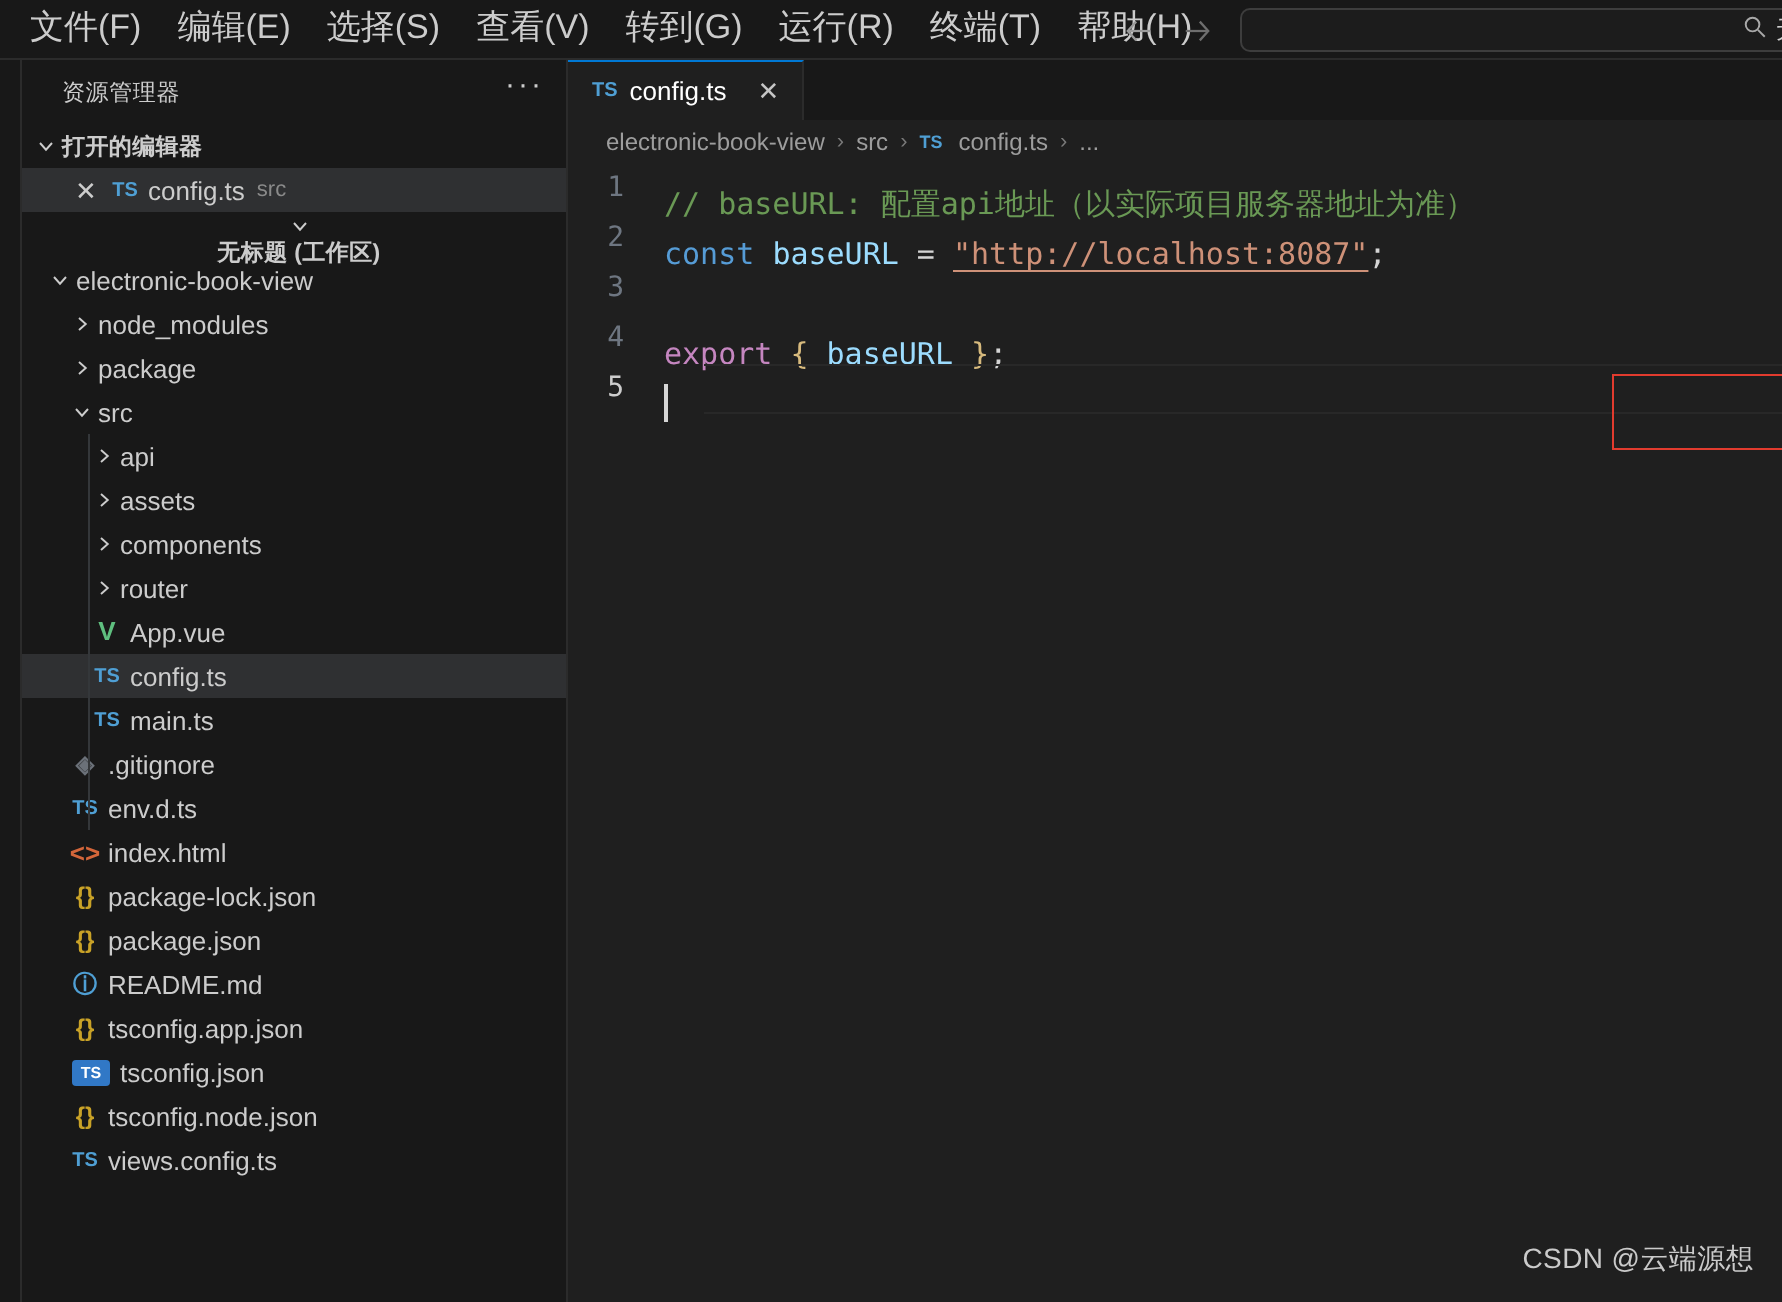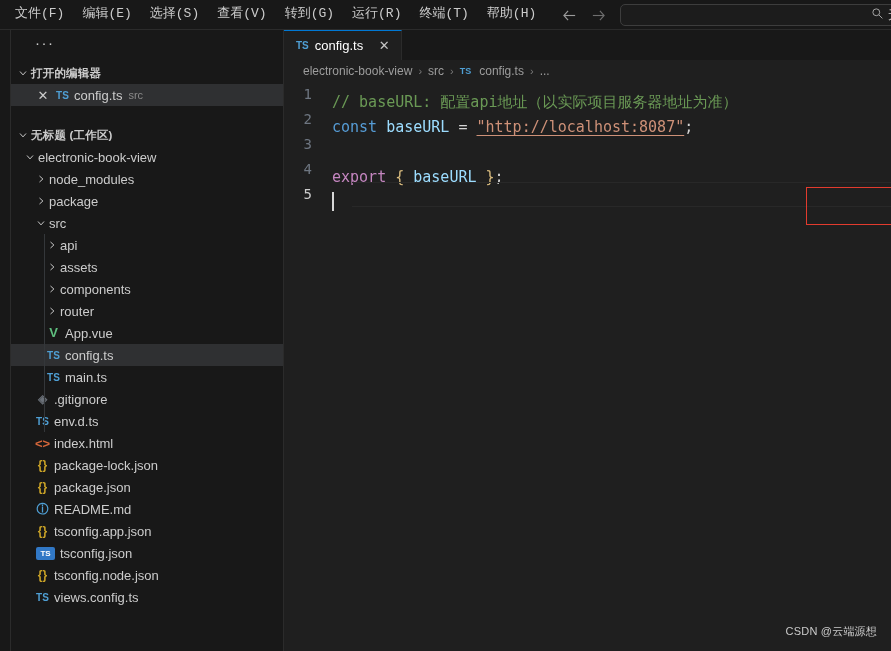--- a/index.html
+++ b/index.html
@@ -26,27 +26,26 @@
     position: relative;
     border-bottom: 1px solid #2b2b2b;
   }
   .menu {
     display: flex; align-items: center;
     padding-left: 6px;
     height: 100%;
   }
   .menu-item {
     color: #cccccc;
-    font-size: 13px;
+    font-size: 17px;
     padding: 3px 9px 4px 9px;
     line-height: 16px;
     white-space: nowrap;
     cursor: default;
     border-radius: 3px;
-    font-family: Liberation Mono, monospace;
   }
   .titlebar-center {
     position: absolute;
     left: 556px; top: 0;
     height: 30px;
     display: flex; align-items: center;
     gap: 3px;
   }
   .nav-arrow {
     width: 26px; height: 22px;
@@ -295,21 +294,21 @@
     width: 253px; height: 38px;
     border: 1.5px solid #e23b2e;
     pointer-events: none;
   }
 
   
   .watermark {
     position: absolute;
     right: 14px; bottom: 12px;
     color: #d9d9d9;
-    font-size: 11px;
+    font-size: 14px;
     opacity: .92;
     letter-spacing: .2px;
   }
 </style>
 </head>
 <body>
 
 <div id="app">
 
   <div class="titlebar">
@@ -351,41 +350,42 @@
       </div>
     </div>
   </div>
 
   <div class="body-row">
 
     <div class="activitybar"></div>
 
     <div class="sidebar">
       <div class="sidebar-title">
+        <span class="label">资源管理器</span>
         <span class="more">···</span>
       </div>
 
       <div class="section-header">
         <span class="twisty">
           <svg width="12" height="12" viewBox="0 0 16 16">
               <path d="M4 6 L8 10.5 L12 6" fill="none" stroke="currentColor" stroke-width="1.3"></path>
             </svg>
         </span>
         <span>打开的编辑器</span>
       </div>
       <div class="tree" id="open-editors-list">
           <div class="row selected" style="padding-left: 22px;">
             <span class="close-x">✕</span>
             <span class="ficon ts">TS</span>
             <span class="fname">config.ts</span>
             <span class="fdesc">src</span>
           </div>
         </div>
 
-      <div class="section-header" style="margin-top:18px;">
+      <div class="section-header" style="margin-top:1px;flex-direction:column;">
         <span class="twisty">
           <svg width="12" height="12" viewBox="0 0 16 16">
               <path d="M4 6 L8 10.5 L12 6" fill="none" stroke="currentColor" stroke-width="1.3"></path>
             </svg>
         </span>
         <span>无标题 (工作区)</span>
       </div>
 
       <div class="tree" id="file-tree" style="position: relative;">
           <div class="row" style="padding-left: 11px;">

